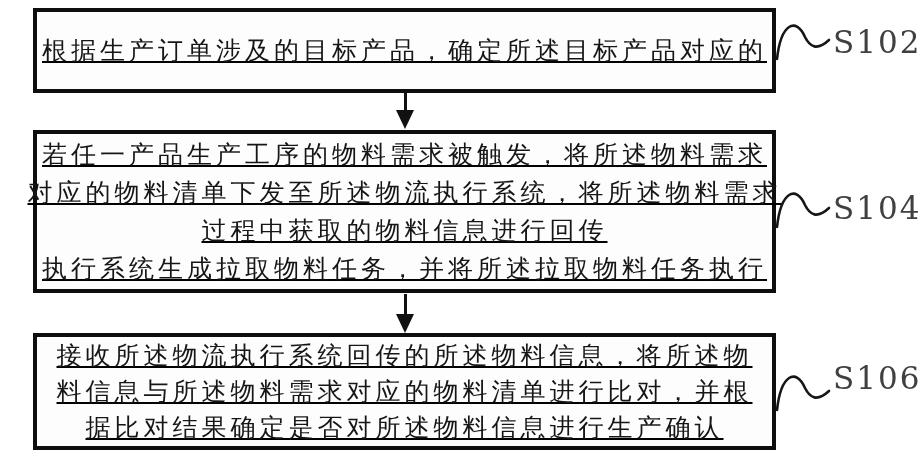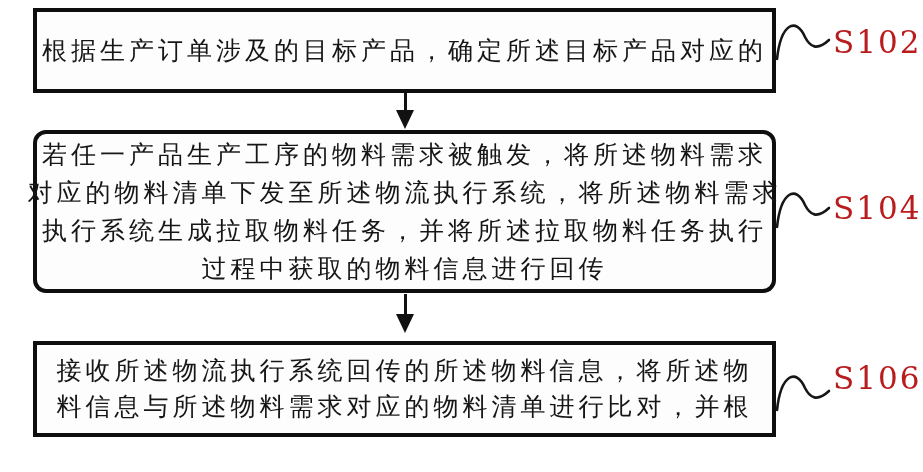--- a/index.html
+++ b/index.html
@@ -15,24 +15,25 @@
     position: absolute;
     left: 33px;
     width: 743px;
     box-sizing: border-box;
     border: 4px solid #0e0e0e;
     background: #fdfdfd;
     display: flex;
     flex-direction: column;
     justify-content: center;
     align-items: center;
+    text-decoration: underline;
   }
   .box1 { top: 8px;   height: 85px;  }
-  .box2 { top: 130px; height: 163px; border-radius: 13px; }
-  .box3 { top: 333px; height: 96px; margin-top: 8px; }
+  .box2 { top: 130px; height: 163px; }
+  .box3 { top: 333px; height: 117px; }
   .text-line {
     white-space: nowrap;
     font-size: 25px;
     letter-spacing: 4px;
     color: #161616;
     line-height: 38px;
   }
   .box3 .text-line { line-height: 36px; }
   .flow-arrow {
     position: absolute;
@@ -59,21 +60,21 @@
     height: 46px;
   }
   .sq1 { top: 15px; }
   .sq2 { top: 183px; }
   .sq3 { top: 366px; }
   .ref-label {
     position: absolute;
     left: 833px;
     font-size: 31px;
     letter-spacing: 2px;
-    color: #b91c1c;
+    color: #404040;
     white-space: nowrap;
   }
   .ref1 { top: 24px; }
   .ref2 { top: 190px; text-align: center; }
   .ref3 { top: 360px; }
 </style>
 </head>
 <body>
 
 <div class="canvas">
@@ -83,32 +84,33 @@
   </div>
 
   <div class="flow-arrow arrow1">
     <div class="stem"></div>
     <div class="head"></div>
   </div>
 
   <div class="step-box box2">
     <div class="text-line">若任一产品生产工序的物料需求被触发，将所述物料需求</div>
     <div class="text-line">对应的物料清单下发至所述物流执行系统，将所述物料需求</div>
+    <div class="text-line">过程中获取的物料信息进行回传</div>
     <div class="text-line">执行系统生成拉取物料任务，并将所述拉取物料任务执行</div>
-    <div class="text-line">过程中获取的物料信息进行回传</div>
   </div>
 
   <div class="flow-arrow arrow2">
     <div class="stem"></div>
     <div class="head"></div>
   </div>
 
   <div class="step-box box3">
     <div class="text-line">接收所述物流执行系统回传的所述物料信息，将所述物</div>
     <div class="text-line">料信息与所述物料需求对应的物料清单进行比对，并根</div>
+    <div class="text-line">据比对结果确定是否对所述物料信息进行生产确认</div>
   </div>
 
   <svg class="squiggle sq1" viewBox="0 0 58 46">
     <path d="M2,44 C6,8 21,2 30,22 C35,32 42,36 54,25" fill="none" stroke="#161616" stroke-width="2.6" stroke-linecap="round"></path>
   </svg>
   <svg class="squiggle sq2" viewBox="0 0 58 46">
     <path d="M2,44 C6,8 21,2 30,22 C35,32 42,36 54,25" fill="none" stroke="#161616" stroke-width="2.6" stroke-linecap="round"></path>
   </svg>
   <svg class="squiggle sq3" viewBox="0 0 58 46">
     <path d="M2,44 C6,8 21,2 30,22 C35,32 42,36 54,25" fill="none" stroke="#161616" stroke-width="2.6" stroke-linecap="round"></path>

